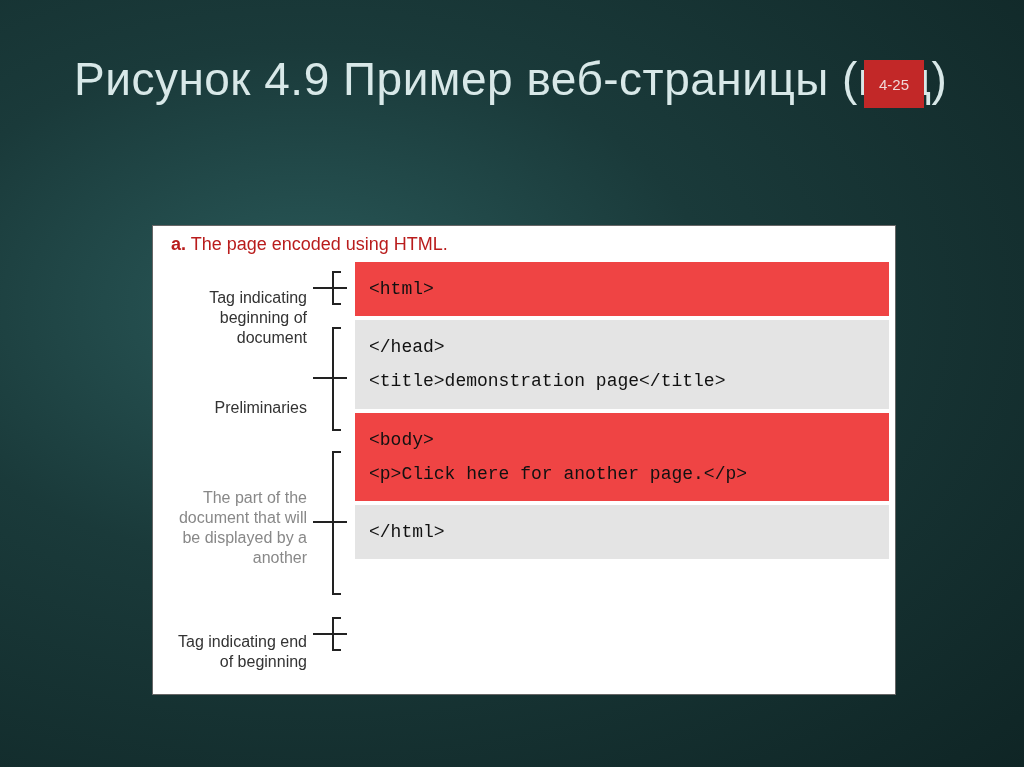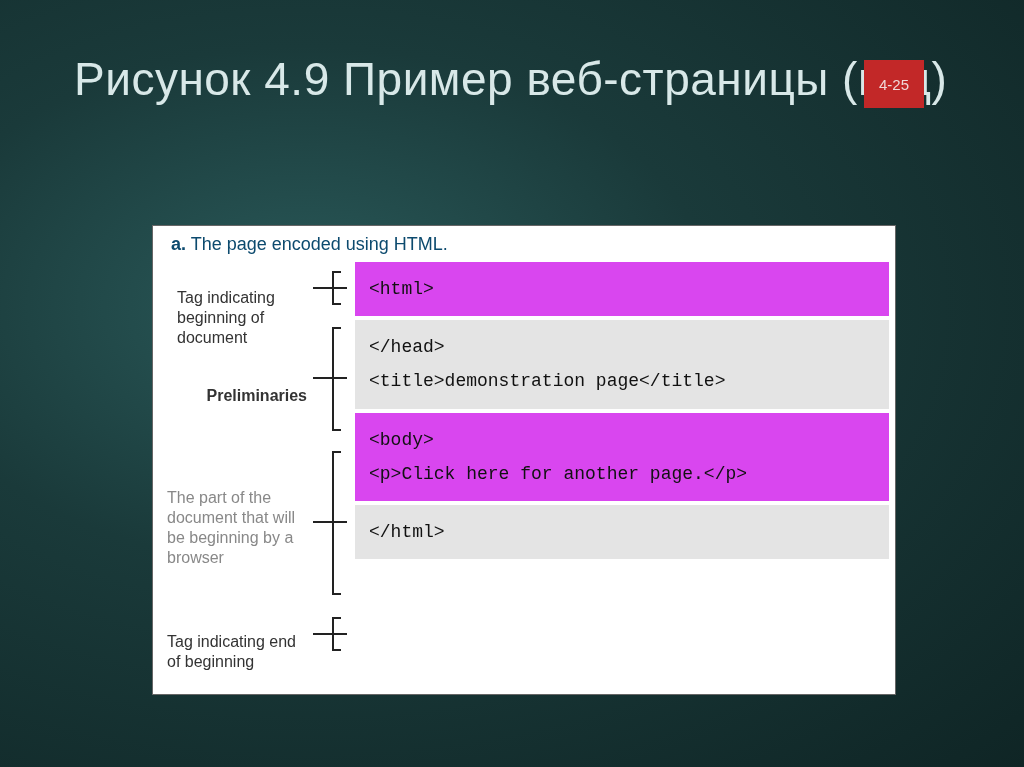--- a/index.html
+++ b/index.html
@@ -40,48 +40,48 @@
     left: 152px;
     width: 744px;
     height: 470px;
     background: #ffffff;
     border: 1px solid #666;
   }
   .caption {
     position: absolute;
     top: 8px;
     left: 18px;
-    color: #0c4a6e;
+    color: #b91c1c;
     font-size: 18px;
   }
   .caption b { font-weight: bold; }
   .annotations {
     position: absolute;
     left: 0;
     top: 64px;
     width: 202px;
   }
   .annotation {
     position: absolute;
     color: #333;
     font-size: 16px;
-    text-align: left;
+    text-align: right;
     line-height: 1.25;
     right: 48px;
   }
   .annotation.gray { color: #888; }
   .codebox {
     position: absolute;
     left: 202px;
     top: 36px;
     width: 534px;
     height: 426px;
   }
   .code-block {
-    background: #d946ef;
+    background: #ef4444;
     padding: 10px 14px;
     margin-bottom: 4px;
     font-family: "Courier New", monospace;
     font-size: 18px;
     color: #111;
     line-height: 1.9;
   }
   .code-block.lighter { background: #e4e4e4; }
   svg.bracket-svg {
     position: absolute;
@@ -93,22 +93,22 @@
 <div class="slide-title">Рисунок 4.9  Пример веб-страницы (код)</div>
 <div class="slide-number-badge">4-25</div>
 
 <div class="figure">
   <div class="caption">
     <b>a.</b><span> The page encoded using HTML.</span>
   </div>
 
   <div class="annotations">
     <div class="annotation" style="top:-2px; width:130px;">Tag indicating beginning of document</div>
-    <div class="annotation" style="top:96px;font-weight:bold;">Preliminaries</div>
-    <div class="annotation gray" style="top:198px; width:140px;">The part of the document that will be beginning by a browser</div>
+    <div class="annotation" style="top:108px;">Preliminaries</div>
+    <div class="annotation gray" style="top:198px; width:140px;">The part of the document that will be displayed by a another</div>
     <div class="annotation" style="top:342px; width:140px;">Tag indicating end of beginning</div>
   </div>
 
   <svg class="bracket-svg" style="left:160px; top:44px; width:42px; height:36px;">
     <path d="M0 18 L20 18 M28 2 L20 2 L20 34 L28 34 M20 18 L34 18" stroke="#222" stroke-width="2" fill="none"></path>
   </svg>
   <svg class="bracket-svg" style="left:160px; top:100px; width:42px; height:106px;">
     <path d="M0 52 L20 52 M28 2 L20 2 L20 104 L28 104 M20 52 L34 52" stroke="#222" stroke-width="2" fill="none"></path>
   </svg>
   <svg class="bracket-svg" style="left:160px; top:224px; width:42px; height:146px;">

